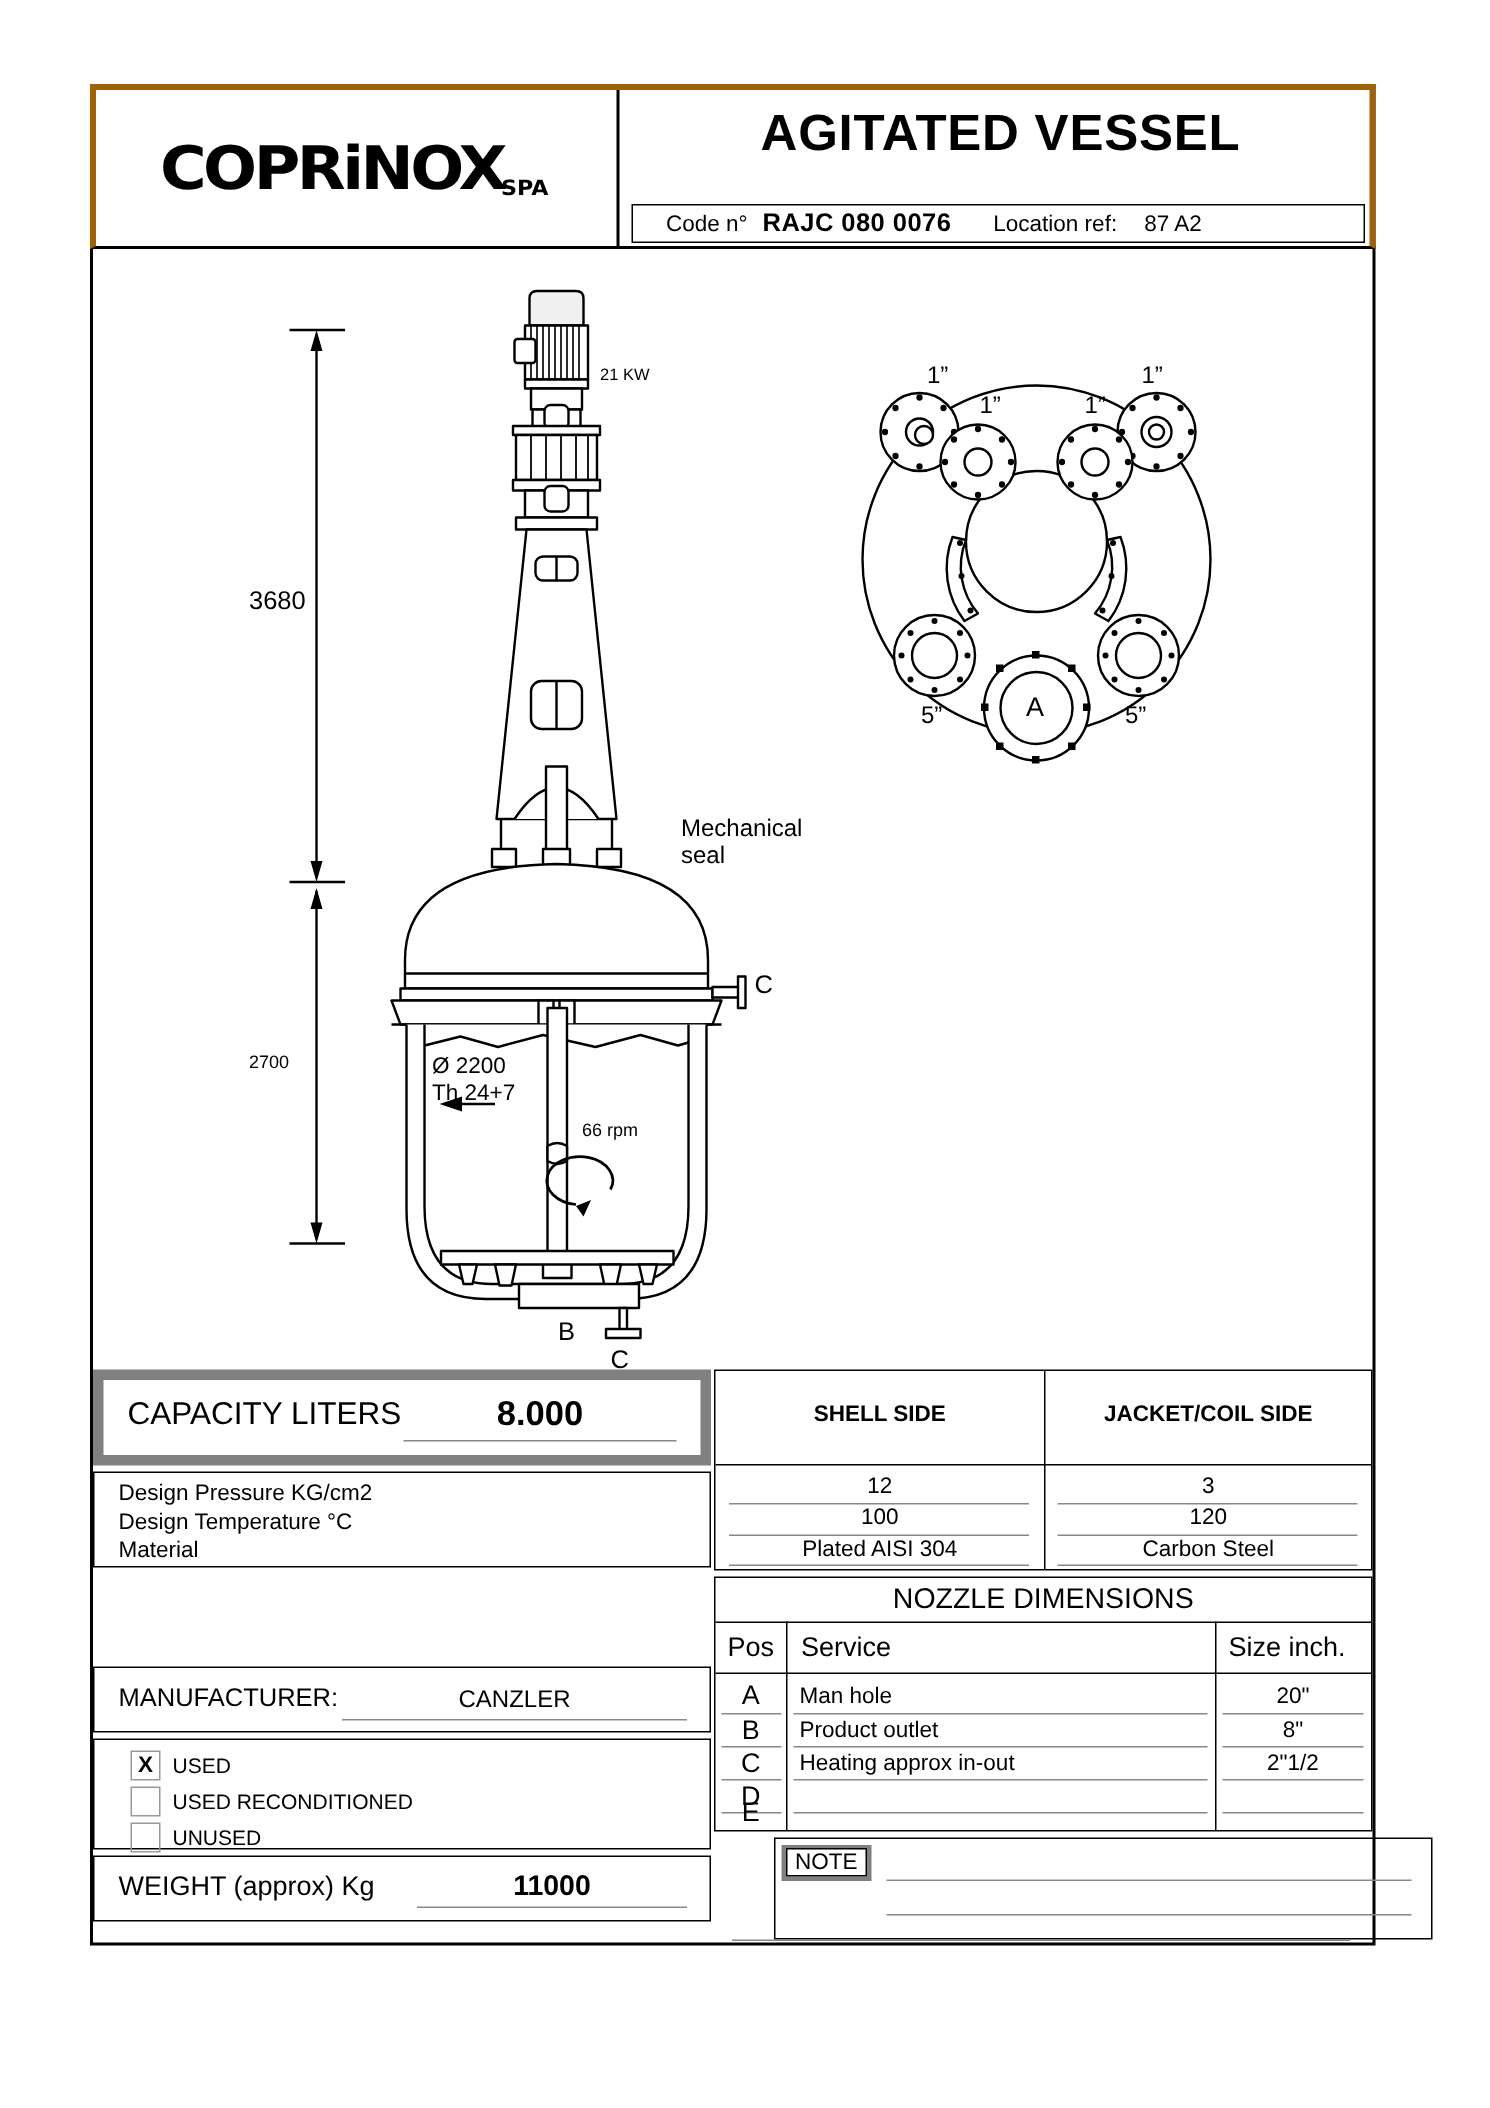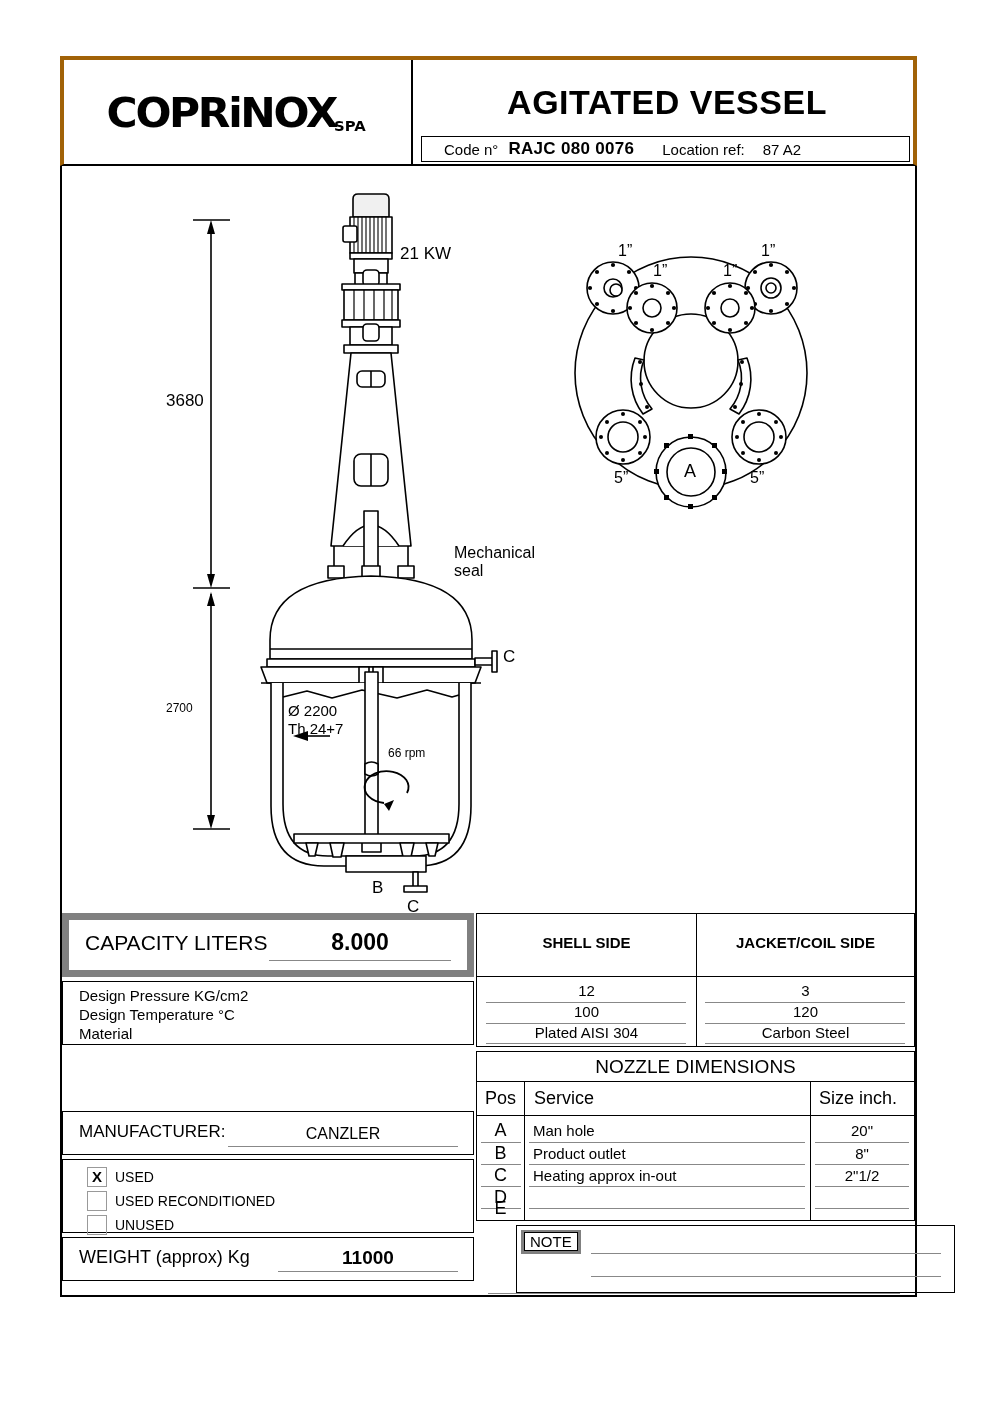--- a/index.html
+++ b/index.html
@@ -8,21 +8,21 @@
 
   
   .frame{position:absolute;left:60px;top:56px;width:857px;height:1241px;border:2px solid #000;box-sizing:border-box;}
 
   
   .titleblock{position:absolute;left:60px;top:56px;width:857px;height:110px;box-sizing:border-box;border:4px solid #a16207;border-bottom:2px solid #000;}
   .logo-cell{position:absolute;left:0;top:0;width:349px;height:106px;box-sizing:border-box;border-right:2px solid #000;display:flex;align-items:center;justify-content:center;}
   .logo{font-family:"DejaVu Sans",sans-serif;font-weight:bold;font-size:40px;letter-spacing:-2.2px;transform:scaleX(1.06);position:relative;line-height:1;}
   .logo .sp{font-size:14px;letter-spacing:0px;vertical-align:baseline;position:relative;top:4px;left:-2px;}
   .title-cell{position:absolute;left:351px;top:0;width:504px;height:106px;}
-  .doc-title{position:absolute;left:0;top:10px;width:504px;text-align:center;font-size:34px;font-weight:bold;letter-spacing:0.5px;margin-top:13px;}
+  .doc-title{position:absolute;left:0;top:10px;width:504px;text-align:center;font-size:34px;font-weight:bold;letter-spacing:0.5px;}
   .coderow{position:absolute;left:6px;top:76px;width:489px;height:26px;border:1.5px solid #000;box-sizing:border-box;display:flex;align-items:center;}
   .coderow .lbl{font-size:15px;margin-left:22px;}
   .coderow .val{font-size:17px;font-weight:bold;margin-left:10px;letter-spacing:0.3px;}
   .coderow .lbl2{font-size:15px;margin-left:28px;}
   .coderow .val2{font-size:15px;margin-left:18px;}
 
   
   .drawing{position:absolute;left:62px;top:166px;width:853px;height:745px;}
 
   
@@ -357,21 +357,21 @@
               <rect x="602" y="329" width="5" height="5"></rect>
               <rect x="592" y="303" width="5" height="5"></rect>
               <rect x="602" y="277" width="5" height="5"></rect>
             </g>
           </g>
         </g>
       </g>
     </svg>
 
     
-    <div class="dtxt" style="left:338px;top:78px;font-size:17px;">21 KW</div>
+    <div class="dtxt" style="left:338px;top:78px;font-size:11px;">21 KW</div>
     <div class="dtxt" style="left:104px;top:225px;font-size:17px;">3680</div>
     <div class="dtxt" style="left:104px;top:535px;font-size:12px;">2700</div>
     <div class="dtxt" style="left:226px;top:536px;font-size:15px;">Ø 2200</div>
     <div class="dtxt" style="left:226px;top:554px;font-size:15px;">Th 24+7</div>
     <div class="dtxt" style="left:326px;top:580px;font-size:12px;">66 rpm</div>
     <div class="dtxt" style="left:392px;top:378px;font-size:16px;">Mechanical</div>
     <div class="dtxt" style="left:392px;top:396px;font-size:16px;">seal</div>
     <div class="dtxt" style="left:441px;top:481px;font-size:17px;">C</div>
     <div class="dtxt" style="left:310px;top:712px;font-size:17px;">B</div>
     <div class="dtxt" style="left:345px;top:731px;font-size:17px;">C</div>

